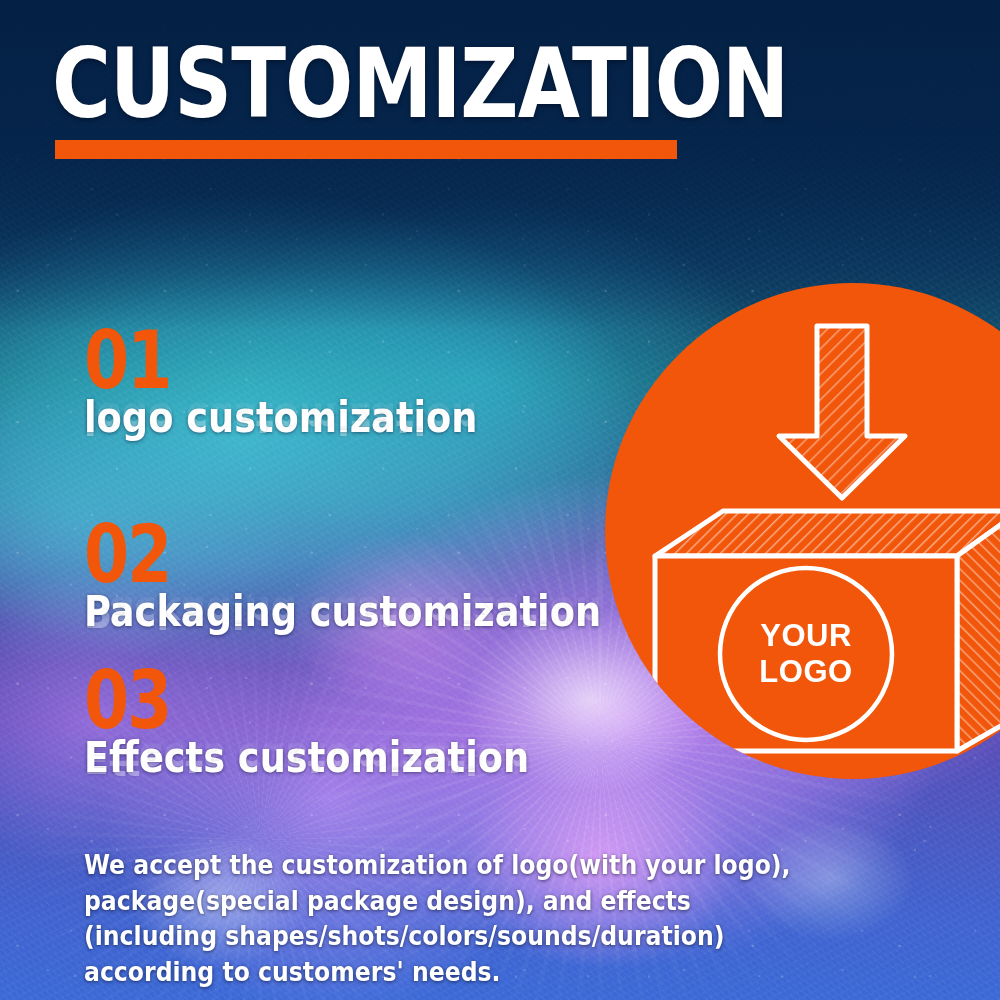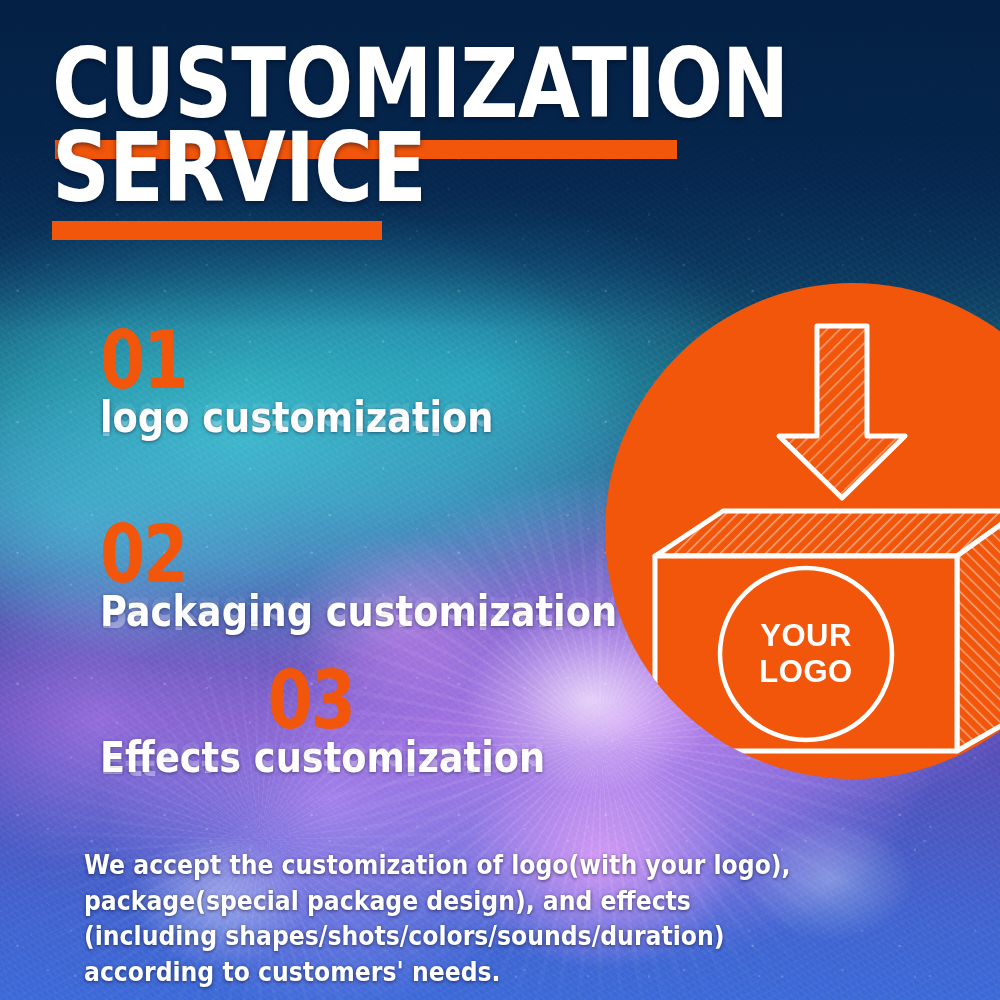--- a/index.html
+++ b/index.html
@@ -116,21 +116,21 @@
   }
   #hl1 .hl-text{font-size:96px;}
   #hl2 .hl-text{font-size:96px;}
   .hl-bar{position:absolute;background:#F1560A;}
   #bar1{left:3px;top:100px;width:622px;height:19px;}
   #bar2{left:0px;top:97px;width:330px;height:19px;z-index:0;}
   #hl2{margin-top:-4px;}
   #hl2 .hl-text{position:relative;z-index:1;}
 
   
-  .item{position:absolute;left:84px;margin-left:16px;}
+  .item{position:absolute;left:84px;}
   .num{
     font-family:"Liberation Sans Narrow","DejaVu Sans Condensed","Liberation Sans",sans-serif;
     font-weight:700;
     font-size:80px;
     line-height:.82;
     color:#F1560A;
     letter-spacing:-2px;
     transform:scaleX(.9);
     transform-origin:left center;
     display:block;
@@ -153,21 +153,21 @@
     left:0;top:100%;
     transform:scaleX(.95) scaleY(-1);
     transform-origin:left top;
     opacity:.42;
     -webkit-mask-image:linear-gradient(to top, rgba(0,0,0,0) 8%, rgba(0,0,0,.55) 58%, rgba(0,0,0,.95) 100%);
             mask-image:linear-gradient(to top, rgba(0,0,0,0) 8%, rgba(0,0,0,.55) 58%, rgba(0,0,0,.95) 100%);
     pointer-events:none;
   }
   #item1{top:328px;}
   #item2{top:522px;}
-  #item3{top:668px;text-align:center;}
+  #item3{top:668px;}
 
   
   #paragraph{
     position:absolute;left:84px;top:820px;width:760px;
     font-family:"Liberation Sans Narrow","DejaVu Sans Condensed","Liberation Sans",sans-serif;
     font-weight:700;
     font-size:27px;
     line-height:1.32;
     color:#ffffff;
     text-shadow:0 1px 4px rgba(0,8,35,.62);
@@ -206,24 +206,20 @@
   <div class="bg-layer bg-rays2"></div>
   <div class="bg-layer bg-white-burst"></div>
   <div class="bg-layer bg-filament"></div>
   <div class="bg-layer bg-speckle"></div>
   <div class="bg-layer bg-topdark"></div>
 
   <div class="headline">
     <div class="hl-row" id="hl1">
       <span class="hl-text">CUSTOMIZATION</span>
       <span class="hl-bar" id="bar1"></span>
-    </div>
-    <div class="hl-row" id="hl2">
-      <span class="hl-text">SERVICE</span>
-      <span class="hl-bar" id="bar2"></span>
     </div>
   </div>
 
   <div class="item" id="item1">
     <span class="num">01</span>
     <div class="lbl-wrap">
       <span class="lbl">logo customization</span>
       <span class="lbl lbl-reflect" aria-hidden="true">logo customization</span>
     </div>
   </div>

